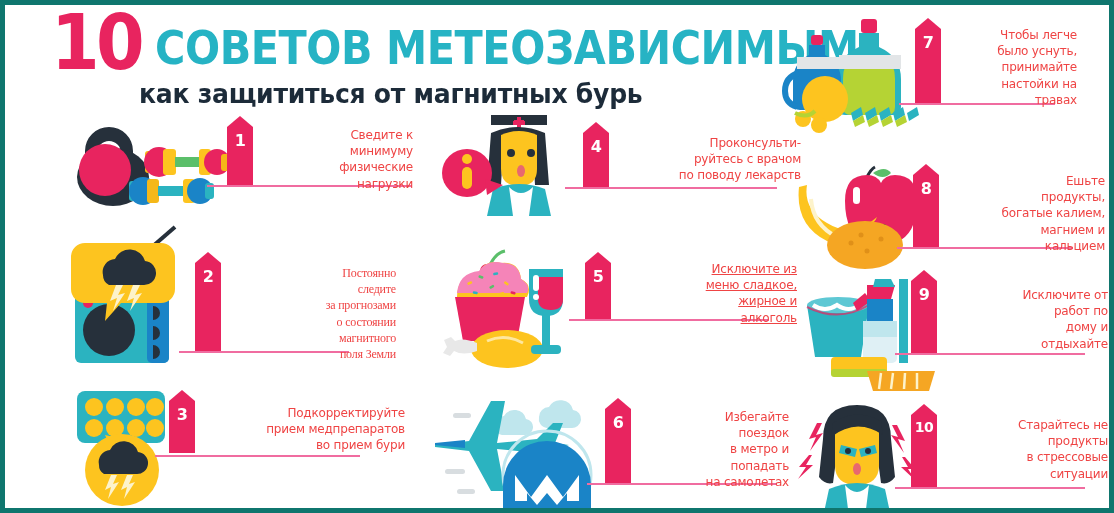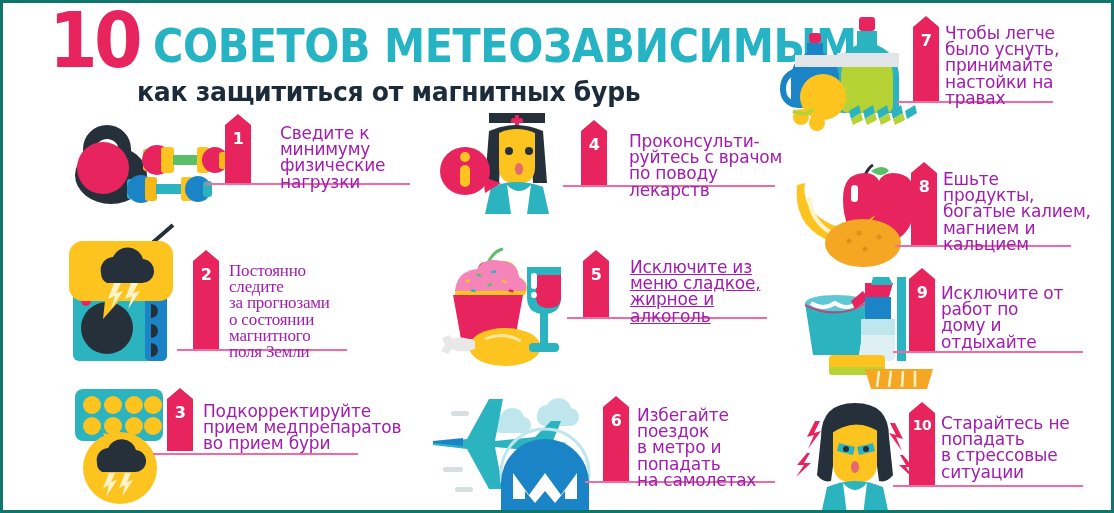--- a/index.html
+++ b/index.html
@@ -6,21 +6,21 @@
   body{
     width:1114px;height:513px;
     background:#ffffff;
     font-family:"Liberation Sans", sans-serif;
     overflow:hidden;
   }
   .poster{
     position:relative;
     width:1114px;height:513px;
     background:#ffffff;
-    border:3px solid #0f766e;
+    border:5px solid #0f766e;
     box-sizing:border-box;
     overflow:hidden;
   }
 
   
   .header{position:absolute;left:46px;top:6px;width:720px;height:100px;}
   .h-line1{display:flex;align-items:flex-end;height:62px;}
   .h-ten{
     font-family:"DejaVu Sans", sans-serif;
     font-weight:bold;
@@ -90,25 +90,26 @@
   }
   .pennant span.two-digit{font-size:14px;}
   .rule{
     position:absolute;
     height:1.6px;
     background:#f06ca0;
   }
   .tiptext{
     position:absolute;
     font-family:"DejaVu Sans", sans-serif;
-    font-size:17px;
+    font-size:12px;
     line-height:16.2px;
-    color:#a21caf;
+    color:#ef4444;
     white-space:pre-line;
     letter-spacing:-0.2px;
+    text-align:right;
   }
 
   svg{display:block;overflow:visible;}
 </style>
 </head>
 <body>
 
 <div class="poster">
 
   <div class="header">
@@ -145,21 +146,21 @@
         <circle cx="133" cy="76" r="13" fill="#1a84c7"></circle>
         <rect x="138" y="68" width="9" height="16" rx="3" fill="#2bb3c0"></rect>
       </svg>
     </div>
     <div class="marker" style="left:160px;top:12px;">
       <div class="pennant" style="height:58px;">
         <span>1</span>
       </div>
     </div>
     <div class="rule" style="left:140px;top:70px;width:205px;"></div>
-    <div class="tiptext" style="left:196px;top:12px;width:150px;margin-left:19px;">Сведите к
+    <div class="tiptext" style="left:196px;top:12px;width:150px;">Сведите к
 минимуму
 физические
 нагрузки</div>
   </div>
 
   <div class="tip" style="left:62px;top:228px;width:340px;height:140px;">
     <div class="tip-art">
       <svg width="140" height="140" viewBox="0 0 140 140">
 
         <line x1="78" y1="20" x2="108" y2="-6" stroke="#26303b" stroke-width="4"></line>
@@ -494,18 +495,18 @@
         <path d="M110 60 l10 12 l-7 0 l8 12 l-15 -14 l7 0 l-6 -10 Z" fill="#e8245f"></path>
       </svg>
     </div>
     <div class="marker" style="left:116px;top:18px;">
       <div class="pennant" style="height:72px;">
         <span class="two-digit">10</span>
       </div>
     </div>
     <div class="rule" style="left:100px;top:90px;width:190px;"></div>
     <div class="tiptext" style="left:148px;top:20px;width:165px;">Старайтесь не
-попадать
+продукты
 в стрессовые
 ситуации</div>
   </div>
 
 </div>
 
 </body></html>

